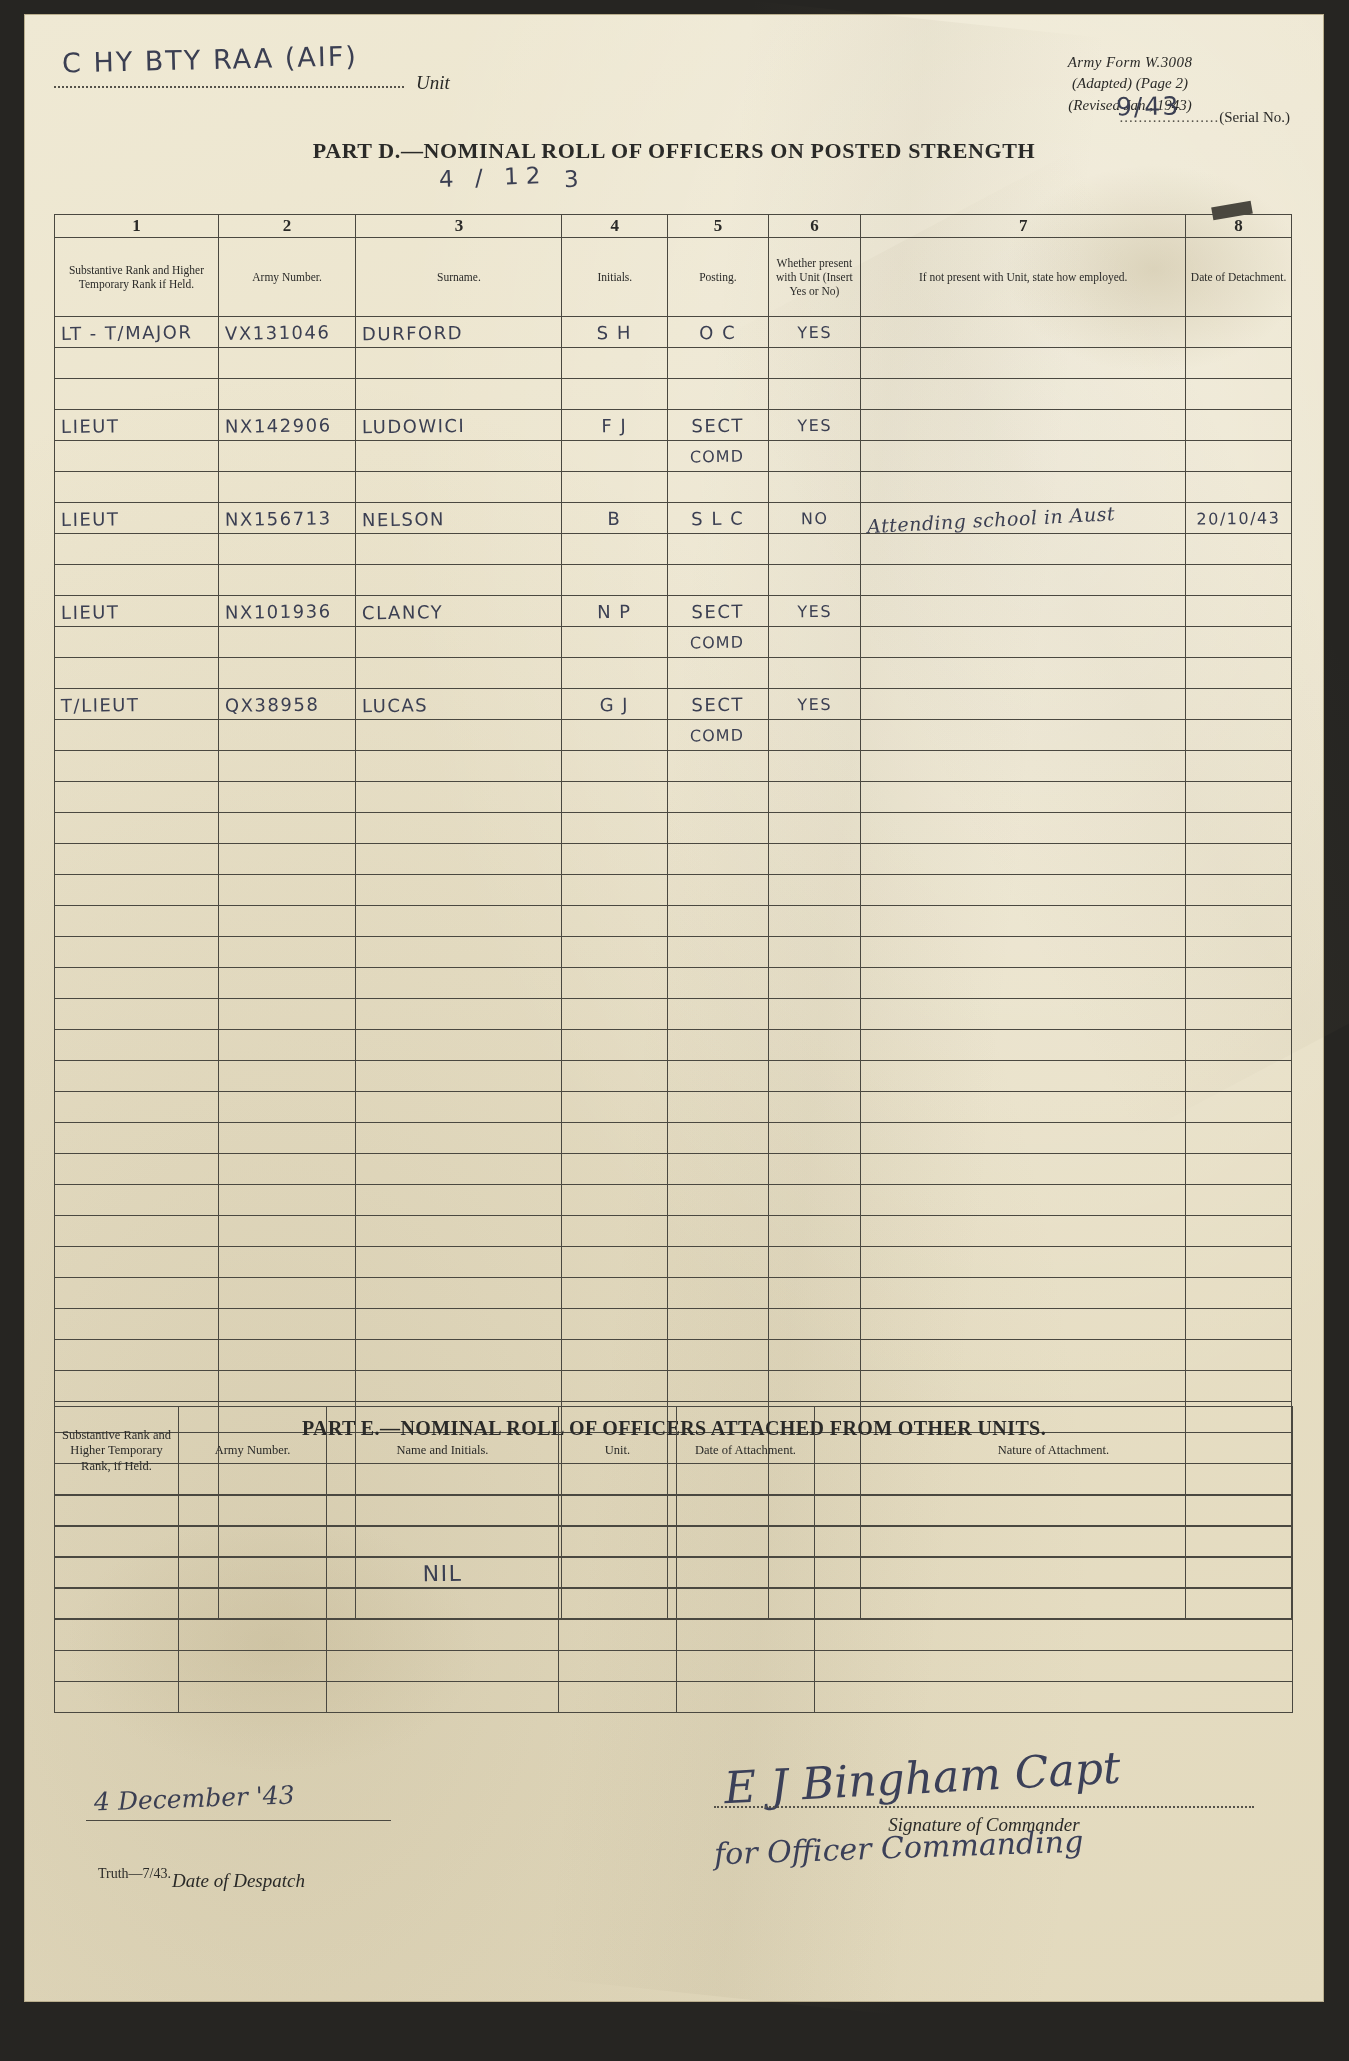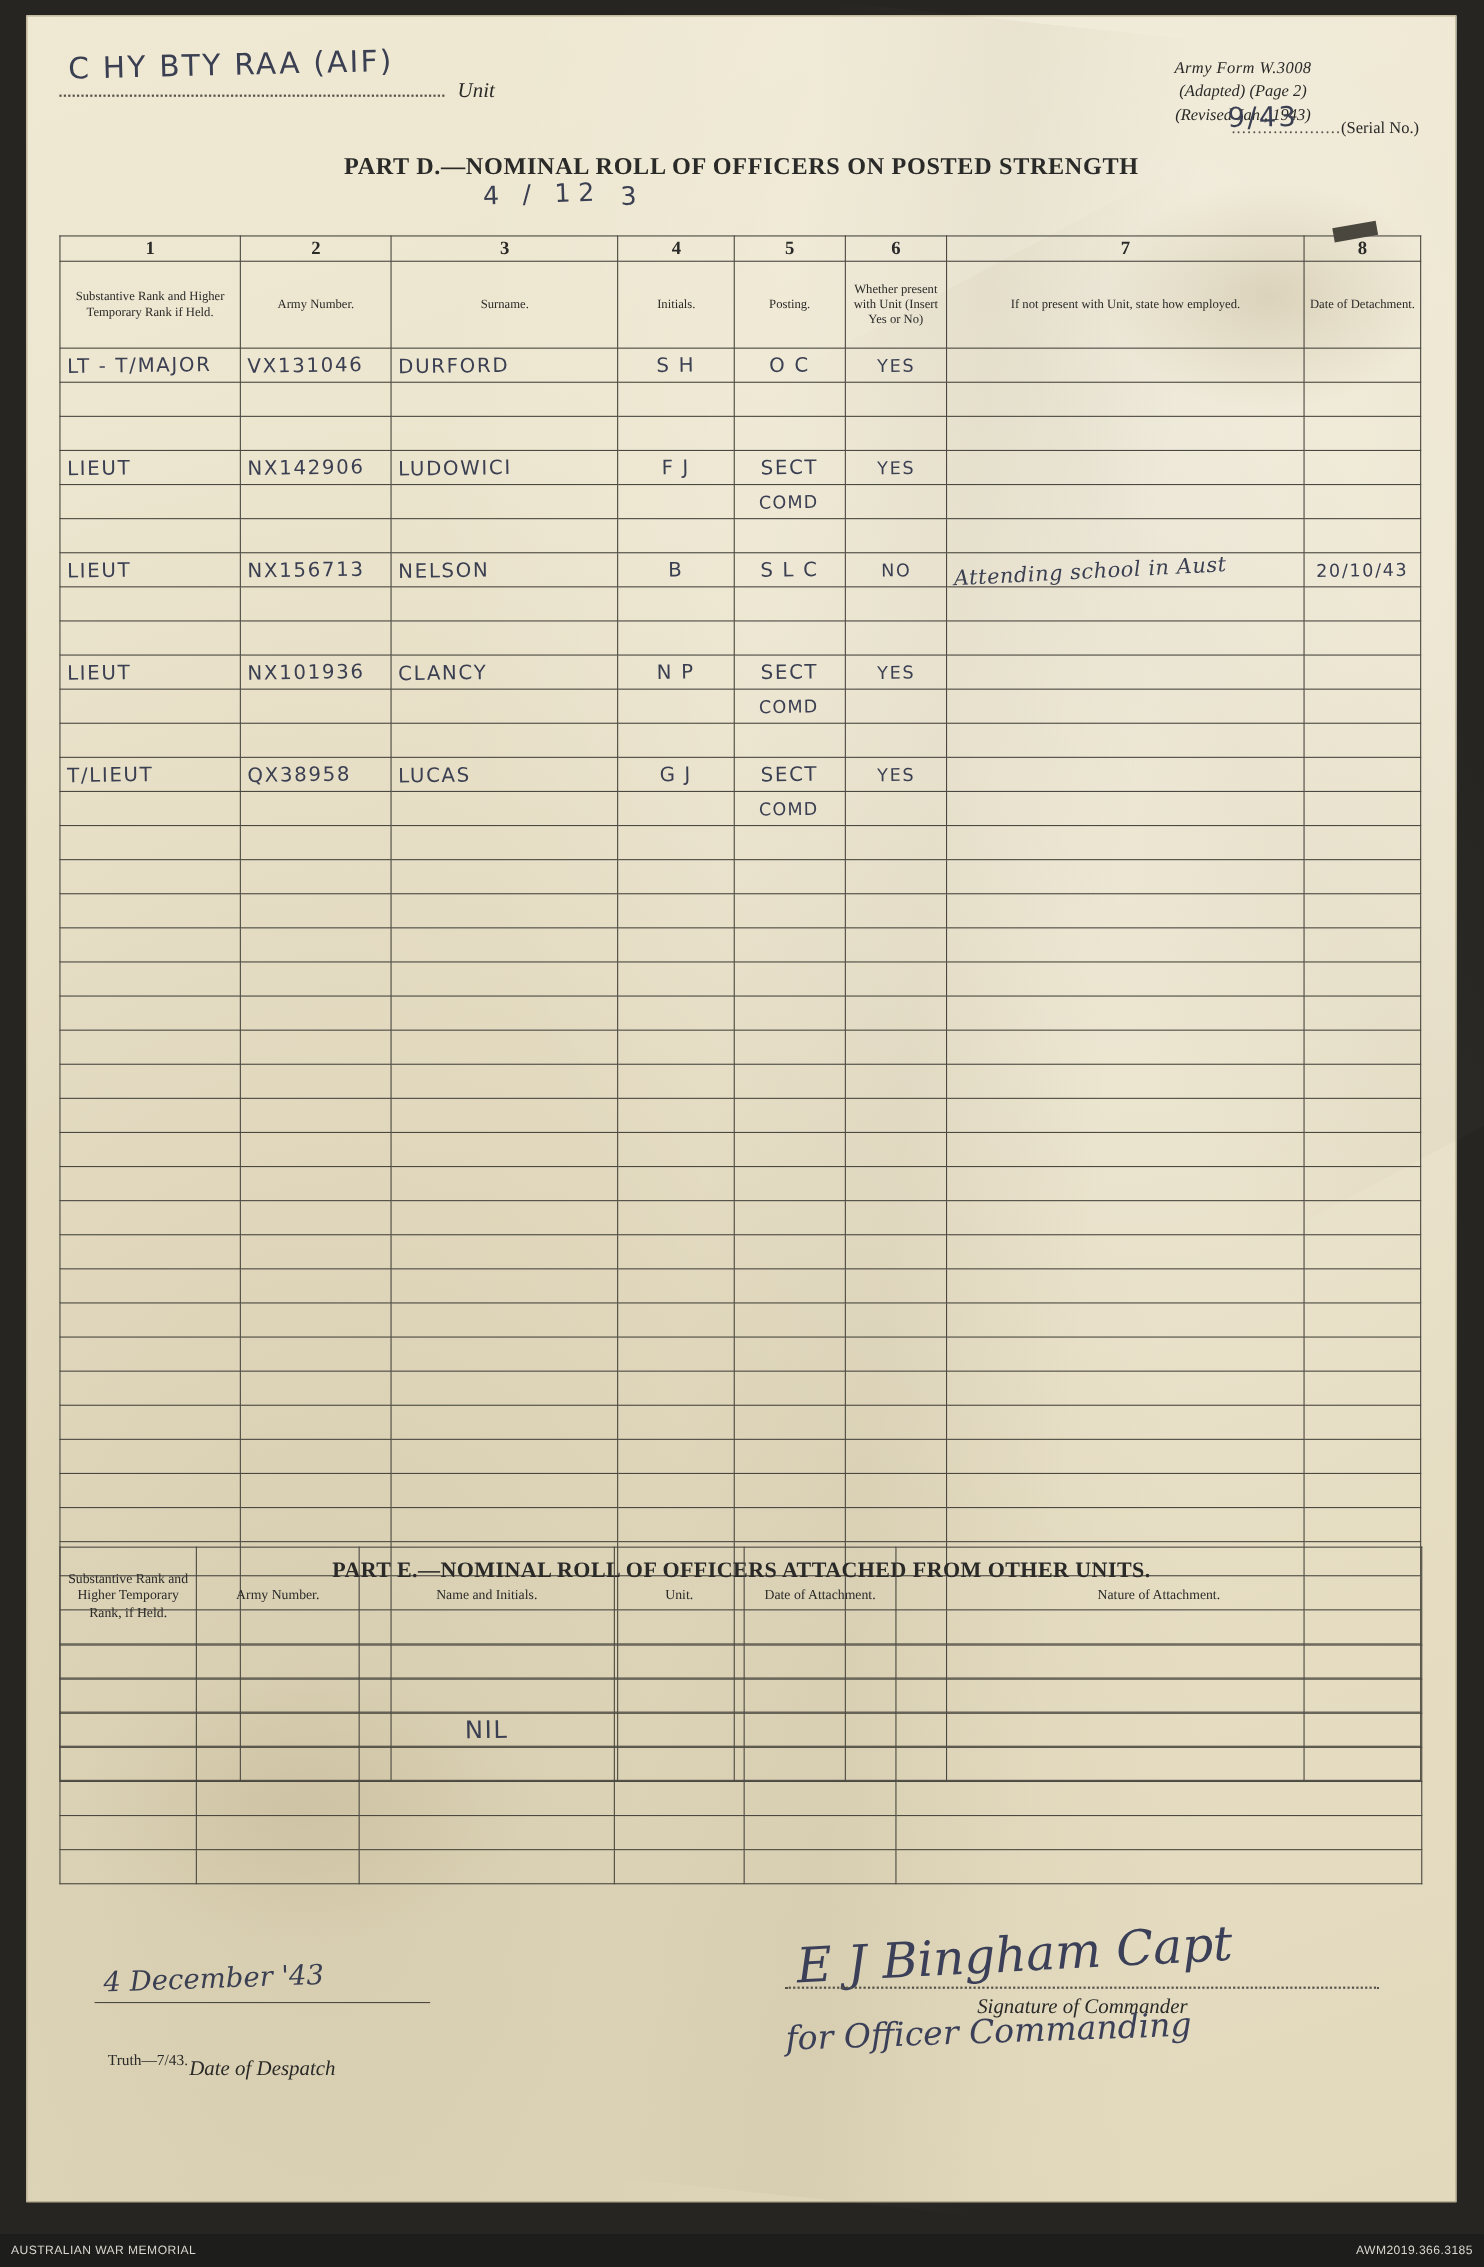--- a/index.html
+++ b/index.html
@@ -984,17 +984,13 @@
       <div id="truth-note">Truth—7/43.</div>
 
       <div id="sig-hand">E J Bingham Capt</div>
       <div id="sig-dots"></div>
       <div id="sig-label">Signature of Commander</div>
       <div id="sig-hand2">for Officer Commanding</div>
 
     </div>
   </div>
 
-  <div id="footer-bar">
-    <span id="awm-credit">AUSTRALIAN WAR MEMORIAL</span>
-    <span id="awm-id">AWM2019.366.3185</span>
-  </div>
 </div>
 
 </body></html>

